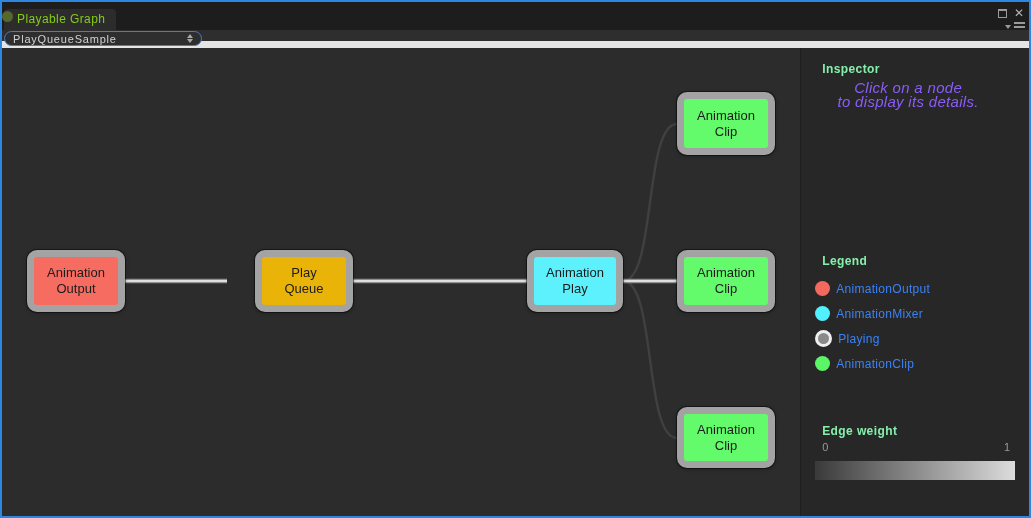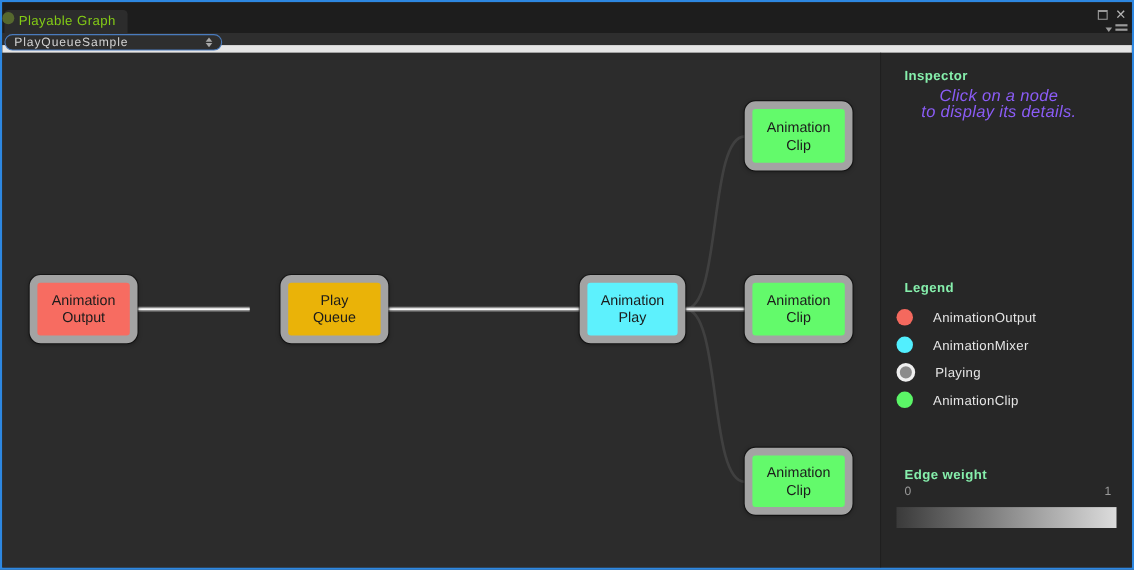--- a/index.html
+++ b/index.html
@@ -80,21 +80,21 @@
   }
   .panel-heading { position: absolute; left: 21px; font-size: 12px; font-weight: bold; color: #86efac; letter-spacing: 0.4px; }
   .inspector-title { top: 14px; }
   .inspector-hint { position: absolute; top: 33px; left: 0; right: 14px; text-align: center;
     font-size: 15px; line-height: 14px; color: #8b5cf6; letter-spacing: 0.3px; font-style: italic; }
   .legend-title { top: 206px; }
   .legend-list { position: absolute; left: 0; top: 228px; width: 100%; }
   .legend-row { display: flex; align-items: center; height: 25px; padding-left: 14px; }
   .legend-dot { width: 15px; height: 15px; border-radius: 50%; flex: 0 0 auto; }
   .legend-dot.ring { width: 17px; height: 17px; border: 3px solid #efefef; }
-  .legend-label { margin-left: 18px; font-size: 12px; color: #e5e5e5; letter-spacing: 0.3px; }
+  .legend-label { margin-left: 6px; font-size: 12px; color: #3b82f6; letter-spacing: 0.3px; }
   .edge-weight-title { top: 376px; }
   .weight-scale { position: absolute; left: 21px; top: 393px; width: 188px;
     display: flex; justify-content: space-between; font-size: 11px; color: #9a9a9a; }
   .weight-bar { position: absolute; left: 14px; top: 413px; width: 200px; height: 19px;
     background: linear-gradient(90deg, #3a3a3a 0%, #dcdcdc 100%); }
 </style>
 </head>
 <body>
 
 <div class="window">

